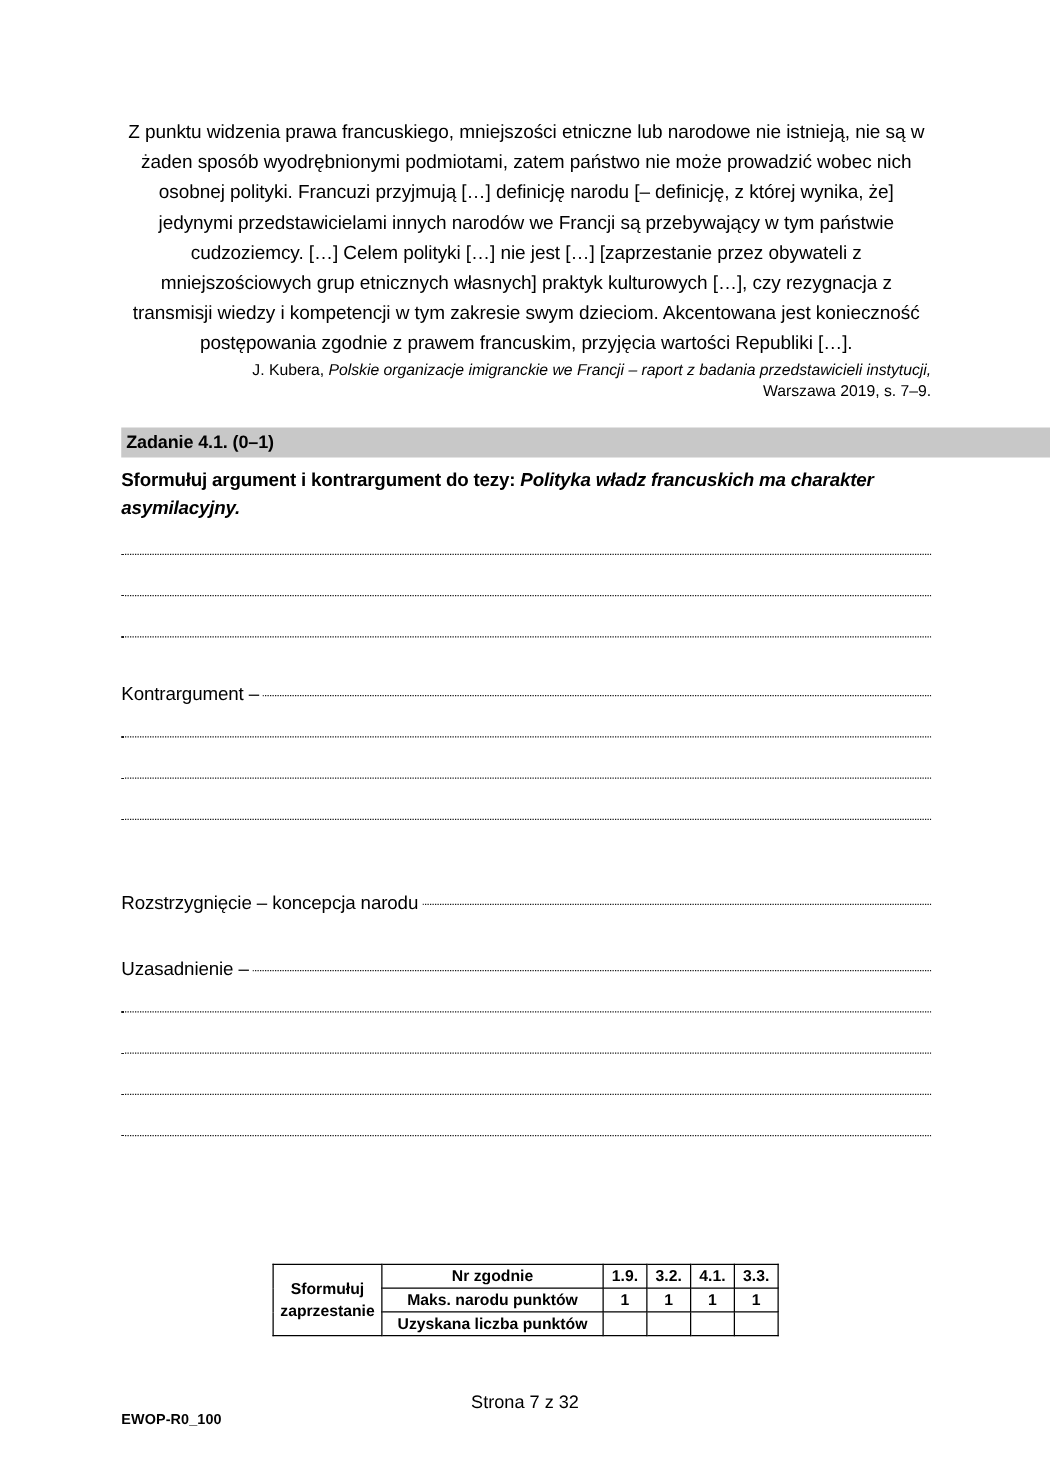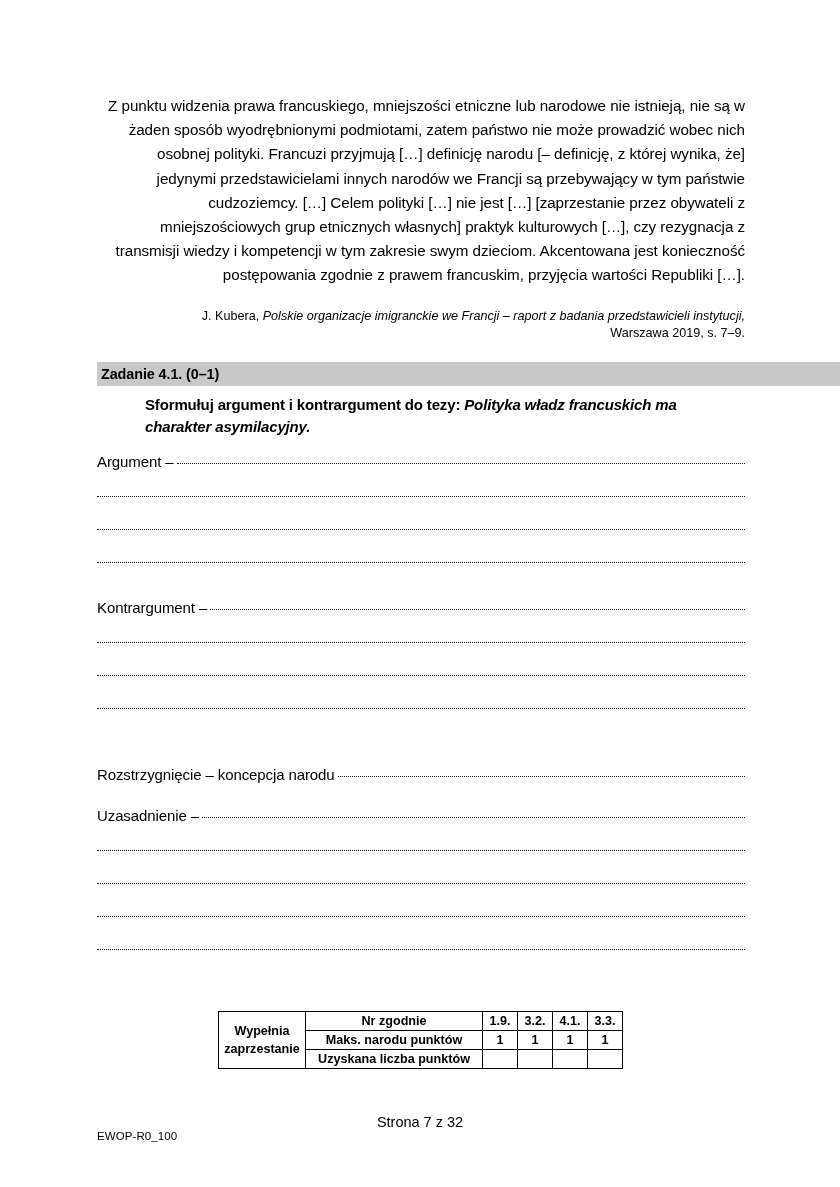--- a/index.html
+++ b/index.html
@@ -27,26 +27,26 @@
   .content {
     position: absolute;
     left: 97px;
     top: 94px;
     width: 648px;
   }
 
   .source-text {
     font-size: 15.2px;
     line-height: 24.2px;
-    text-align: right;
+    text-align: center;
     letter-spacing: -0.05px;
   }
 
   .citation {
-    margin-top: 20px;
+    margin-top: 0;
     font-size: 12.6px;
     line-height: 17px;
     text-align: right;
   }
   .citation .ital { font-style: italic; }
 
   
   .task-bar {
     background: #c8c8c8;
     font-size: 14.4px;
@@ -57,21 +57,20 @@
     width: 752px;
     letter-spacing: -0.1px;
   }
 
   .task-prompt {
     margin-top: 8px;
     font-size: 15px;
     font-weight: bold;
     line-height: 22.5px;
     letter-spacing: -0.15px;
-    margin-left: 48px;
   }
   .task-prompt .ital { font-style: italic; }
 
   
   .answer-block { margin-top: 14px; }
 
   .ans-line {
     display: flex;
     align-items: baseline;
     height: 33px;
@@ -139,21 +138,21 @@
     top: 1114px;
     width: 840px;
     text-align: center;
     font-size: 14.5px;
   }
   .doc-code {
     position: absolute;
     left: 97px;
     top: 1130px;
     font-size: 11.5px;
-    font-weight: normal;
+    font-weight: bold;
     letter-spacing: 0.1px;
   }
 </style>
 </head>
 <body>
 
 <div class="page">
 
   <div class="content">
 
@@ -166,24 +165,20 @@
 
     <div style="margin-top:20px;">
       <div class="task-bar">Zadanie 4.1. (0–1)</div>
 
       <div class="task-prompt">
         <span>Sformułuj argument i kontrargument do tezy: </span><span class="ital">Polityka władz francuskich ma charakter asymilacyjny.</span>
       </div>
 
       <div class="answer-block">
         <div class="ans-line">
-          <span class="ans-label">Argument –</span>
-          <span class="dots"></span>
-        </div>
-        <div class="ans-line">
             <span class="dots"></span>
           </div>
         <div class="ans-line">
             <span class="dots"></span>
           </div>
         <div class="ans-line">
             <span class="dots"></span>
           </div>
       </div>
 
@@ -207,21 +202,21 @@
     <div style="margin-top:35px;">
 
 
       <div class="answer-block">
         <div class="ans-line">
           <span class="ans-label">Rozstrzygnięcie – koncepcja narodu</span>
           <span class="dots"></span>
         </div>
       </div>
 
-      <div class="answer-block" style="margin-top:8px;">
+      <div class="answer-block" style="margin-top:20px;">
         <div class="ans-line">
           <span class="ans-label">Uzasadnienie –</span>
           <span class="dots"></span>
         </div>
         <div class="ans-line">
             <span class="dots"></span>
           </div>
         <div class="ans-line">
             <span class="dots"></span>
           </div>
@@ -234,21 +229,21 @@
       </div>
     </div>
 
   </div>
 
   <div class="score-wrap">
     <table class="score">
       <tbody>
           <tr>
         <td class="examiner" rowspan="3">
-          <span>Wypełnia</span><br>
+          <span>Sformułuj</span><br>
           <span>zaprzestanie</span>
         </td>
         <td class="rowlabel">Nr zgodnie</td>
         <td class="num">1.9.</td>
         <td class="num">3.2.</td>
         <td class="num">4.1.</td>
         <td class="num">3.3.</td>
       </tr>
       <tr>
         <td class="rowlabel">Maks. narodu punktów</td>

